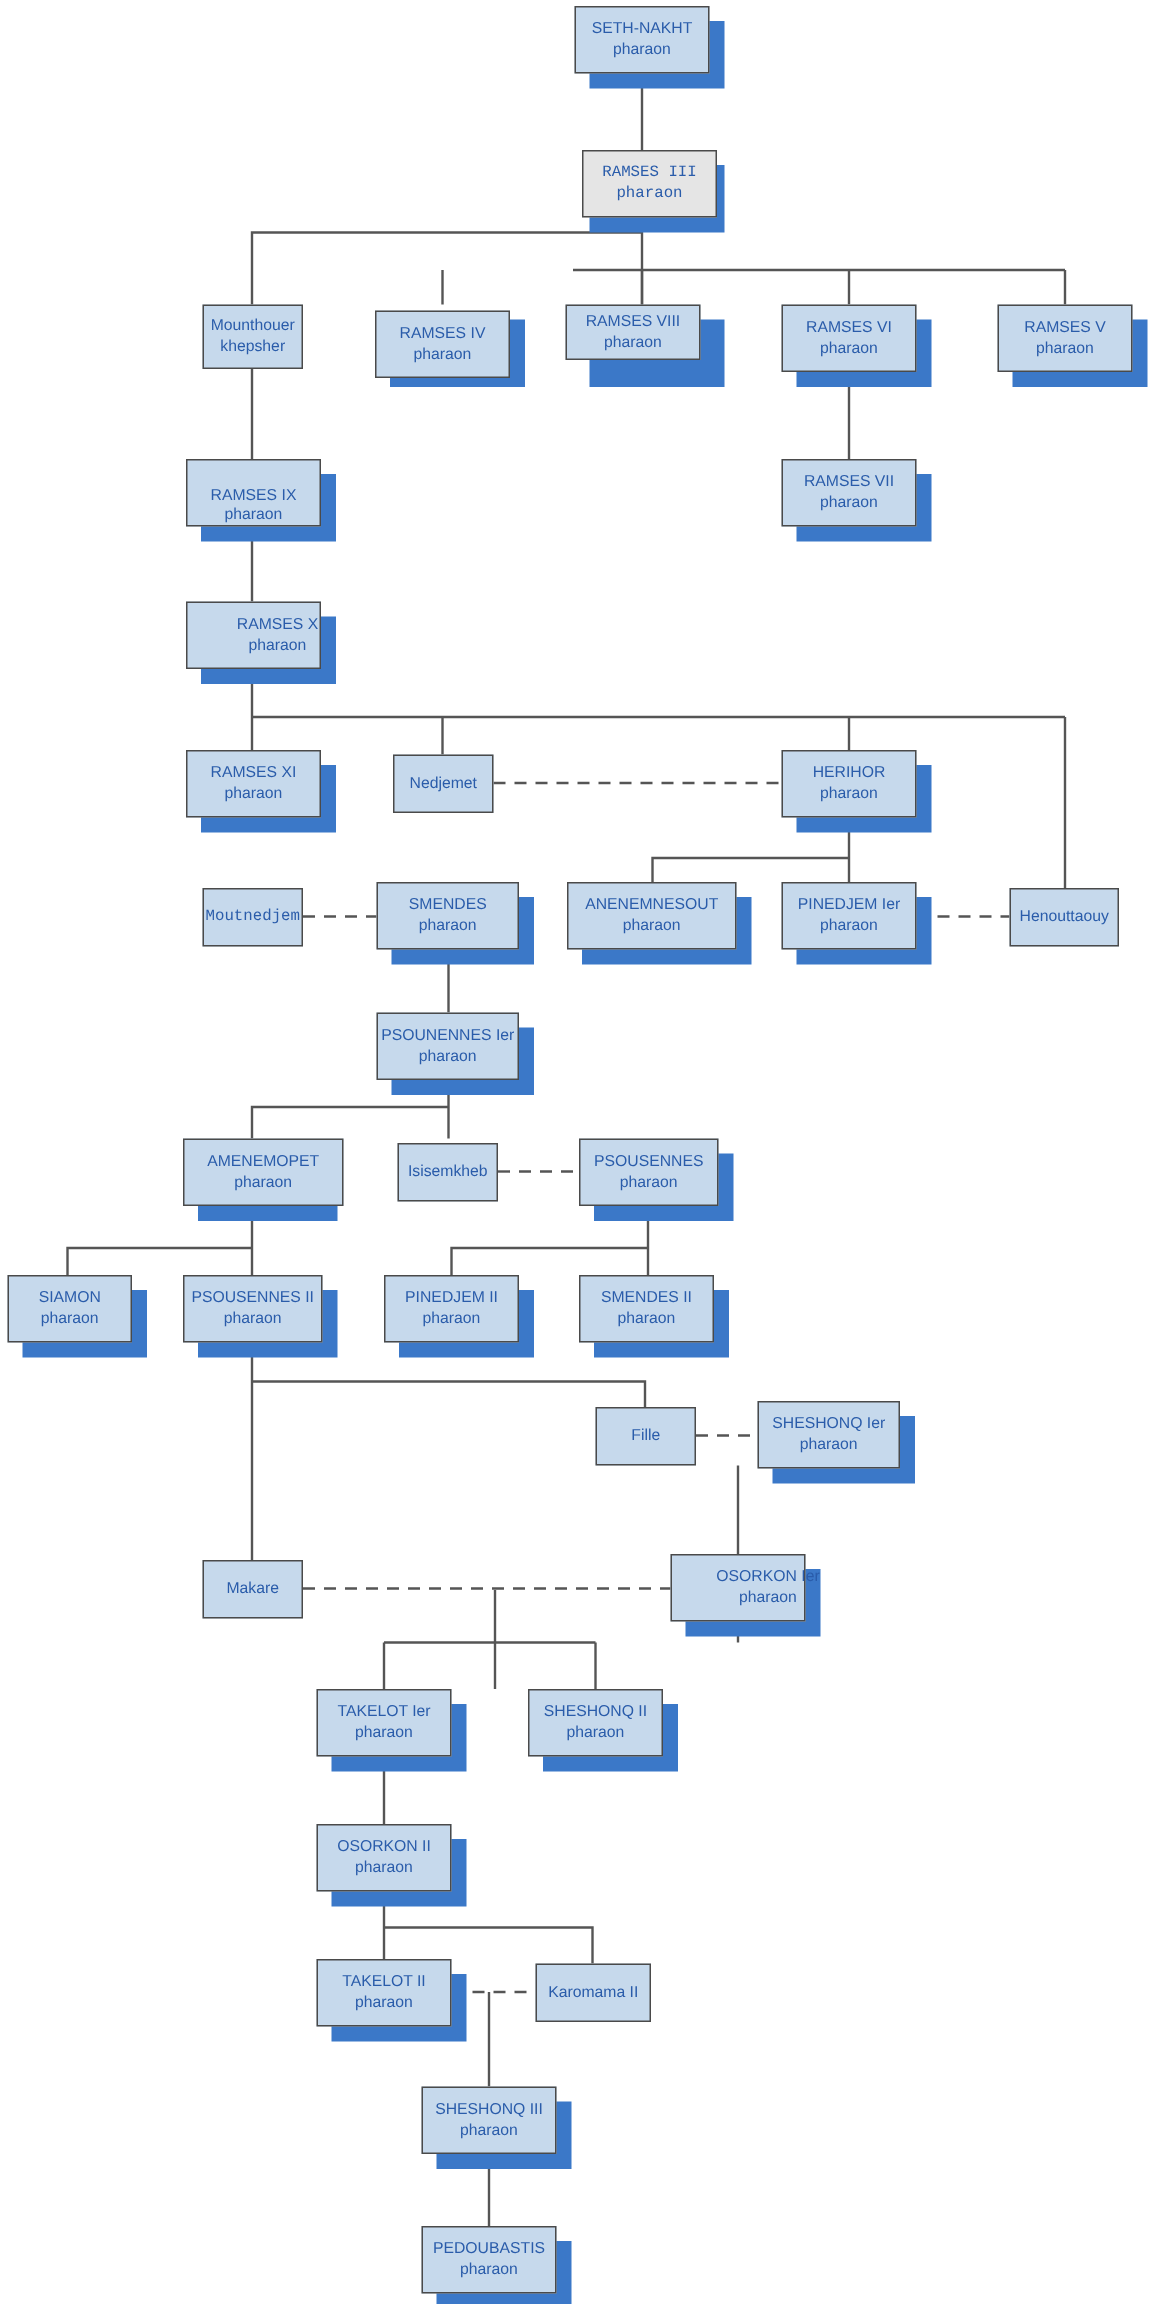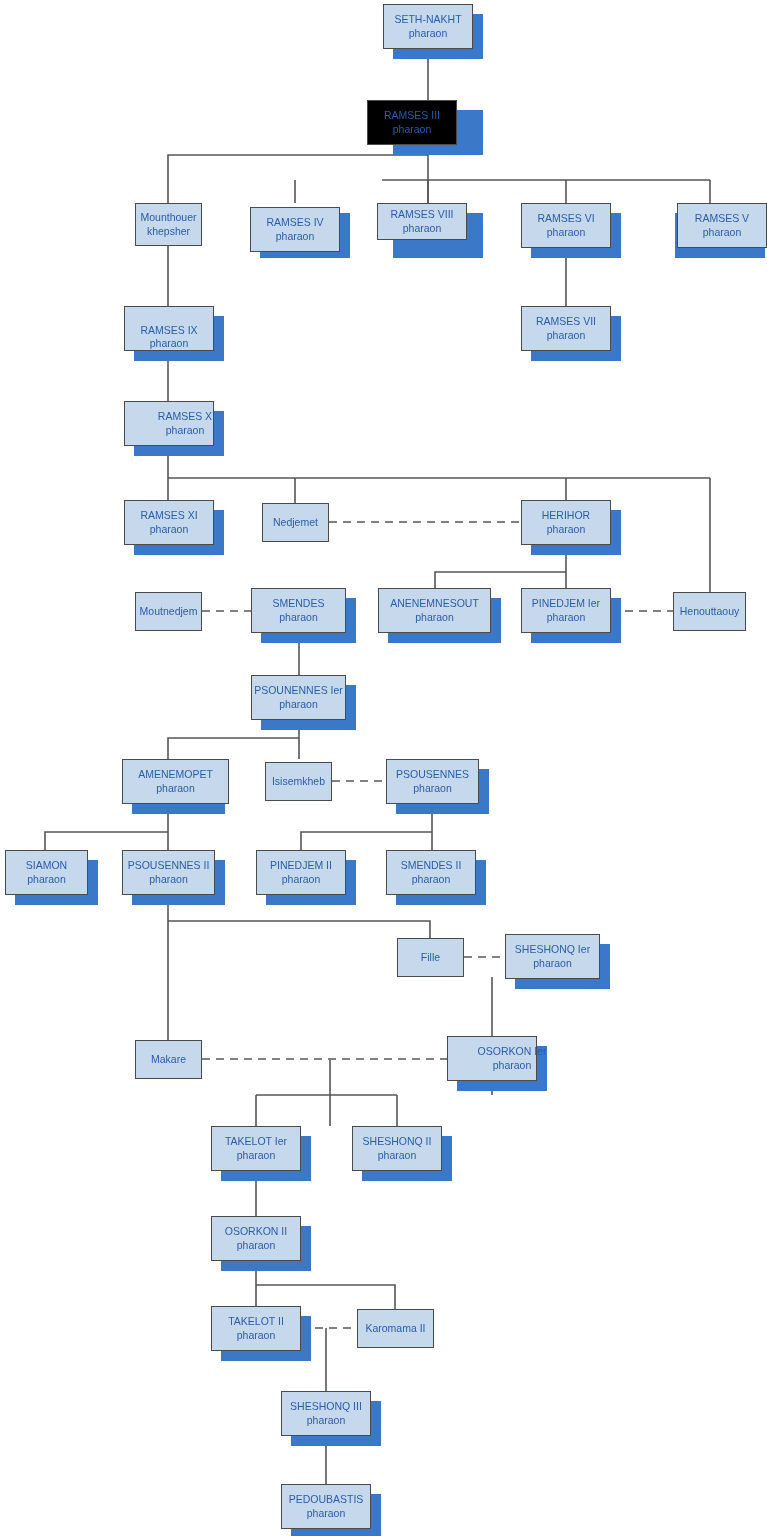--- a/index.html
+++ b/index.html
@@ -102,21 +102,21 @@
       <path d="M464,957 L505,957" fill="none" stroke="#555555" stroke-width="1.6" stroke-dasharray="8,6"></path>
       <path d="M202,1059 L447,1059" fill="none" stroke="#555555" stroke-width="1.6" stroke-dasharray="8,6"></path>
       <path d="M301,1328 L357,1328" fill="none" stroke="#555555" stroke-width="1.6" stroke-dasharray="8,6"></path>
     </svg>
 <div class="shadow" style="left: 393px; top: 14px; width: 90px; height: 45px; background: rgb(59, 120, 200);"></div>
     <div class="node" style="left: 383px; top: 4px; width: 90px; height: 45px; background: rgb(198, 217, 236); border-color: rgb(74, 74, 74); color: rgb(42, 92, 170);">
       <span class="nm">SETH-NAKHT</span>
       <span class="rl">pharaon</span>
     </div>
     <div class="shadow" style="left: 393px; top: 110px; width: 90px; height: 45px; background: rgb(59, 120, 200);"></div>
-    <div class="node" style="left: 367px; top: 100px; width: 90px; height: 45px; background: #000000; border-color: rgb(74, 74, 74); color: rgb(42, 92, 170);">
+    <div class="node" style="left: 388px; top: 100px; width: 90px; height: 45px; background: #e5e5e5; border-color: rgb(74, 74, 74); color: rgb(42, 92, 170); font-family: Liberation Mono, monospace;">
       <span class="nm">RAMSES III</span>
       <span class="rl">pharaon</span>
     </div>
     <div class="node" style="left: 135px; top: 203px; width: 67px; height: 43px; background: rgb(198, 217, 236); border-color: rgb(74, 74, 74); color: rgb(42, 92, 170);">
       <span class="nm">Mounthouer</span>
       <span class="rl">khepsher</span>
     </div>
     <div class="shadow" style="left: 260px; top: 213px; width: 90px; height: 45px; background: rgb(59, 120, 200);"></div>
     <div class="node" style="left: 250px; top: 207px; width: 90px; height: 45px; background: rgb(198, 217, 236); border-color: rgb(74, 74, 74); color: rgb(42, 92, 170);">
       <span class="nm">RAMSES IV</span>
@@ -126,21 +126,21 @@
     <div class="node" style="left: 377px; top: 203px; width: 90px; height: 37px; background: rgb(198, 217, 236); border-color: rgb(74, 74, 74); color: rgb(42, 92, 170);">
       <span class="nm">RAMSES VIII</span>
       <span class="rl">pharaon</span>
     </div>
     <div class="shadow" style="left: 531px; top: 213px; width: 90px; height: 45px; background: rgb(59, 120, 200);"></div>
     <div class="node" style="left: 521px; top: 203px; width: 90px; height: 45px; background: rgb(198, 217, 236); border-color: rgb(74, 74, 74); color: rgb(42, 92, 170);">
       <span class="nm">RAMSES VI</span>
       <span class="rl">pharaon</span>
     </div>
     <div class="shadow" style="left: 675px; top: 213px; width: 90px; height: 45px; background: rgb(59, 120, 200);"></div>
-    <div class="node" style="left: 665px; top: 203px; width: 90px; height: 45px; background: rgb(198, 217, 236); border-color: rgb(74, 74, 74); color: rgb(42, 92, 170); margin-left: 12px;">
+    <div class="node" style="left: 665px; top: 203px; width: 90px; height: 45px; background: rgb(198, 217, 236); border-color: rgb(74, 74, 74); color: rgb(42, 92, 170);">
       <span class="nm">RAMSES V</span>
       <span class="rl">pharaon</span>
     </div>
     <div class="shadow" style="left: 531px; top: 316px; width: 90px; height: 45px; background: rgb(59, 120, 200);"></div>
     <div class="node" style="left: 521px; top: 306px; width: 90px; height: 45px; background: rgb(198, 217, 236); border-color: rgb(74, 74, 74); color: rgb(42, 92, 170);">
       <span class="nm">RAMSES VII</span>
       <span class="rl">pharaon</span>
     </div>
     <div class="shadow" style="left: 134px; top: 316px; width: 90px; height: 45px; background: rgb(59, 120, 200);"></div>
     <div class="node" style="left: 124px; top: 306px; width: 90px; height: 45px; background: rgb(198, 217, 236); border-color: rgb(74, 74, 74); color: rgb(42, 92, 170); justify-content: flex-end;">
@@ -158,21 +158,21 @@
       <span class="rl">pharaon</span>
     </div>
     <div class="node" style="left: 262px; top: 503px; width: 67px; height: 39px; background: rgb(198, 217, 236); border-color: rgb(74, 74, 74); color: rgb(42, 92, 170);">
       <span class="nm">Nedjemet</span>
     </div>
     <div class="shadow" style="left: 531px; top: 510px; width: 90px; height: 45px; background: rgb(59, 120, 200);"></div>
     <div class="node" style="left: 521px; top: 500px; width: 90px; height: 45px; background: rgb(198, 217, 236); border-color: rgb(74, 74, 74); color: rgb(42, 92, 170);">
       <span class="nm">HERIHOR</span>
       <span class="rl">pharaon</span>
     </div>
-    <div class="node" style="left: 135px; top: 592px; width: 67px; height: 39px; background: rgb(198, 217, 236); border-color: rgb(74, 74, 74); color: rgb(42, 92, 170);">
+    <div class="node" style="left: 135px; top: 592px; width: 67px; height: 39px; background: rgb(198, 217, 236); border-color: rgb(74, 74, 74); color: rgb(42, 92, 170); font-family: Liberation Mono, monospace;">
       <span class="nm">Moutnedjem</span>
     </div>
     <div class="shadow" style="left: 261px; top: 598px; width: 95px; height: 45px; background: rgb(59, 120, 200);"></div>
     <div class="node" style="left: 251px; top: 588px; width: 95px; height: 45px; background: rgb(198, 217, 236); border-color: rgb(74, 74, 74); color: rgb(42, 92, 170);">
       <span class="nm">SMENDES</span>
       <span class="rl">pharaon</span>
     </div>
     <div class="shadow" style="left: 388px; top: 598px; width: 113px; height: 45px; background: rgb(59, 120, 200);"></div>
     <div class="node" style="left: 378px; top: 588px; width: 113px; height: 45px; background: rgb(198, 217, 236); border-color: rgb(74, 74, 74); color: rgb(42, 92, 170);">
       <span class="nm">ANENEMNESOUT</span>

